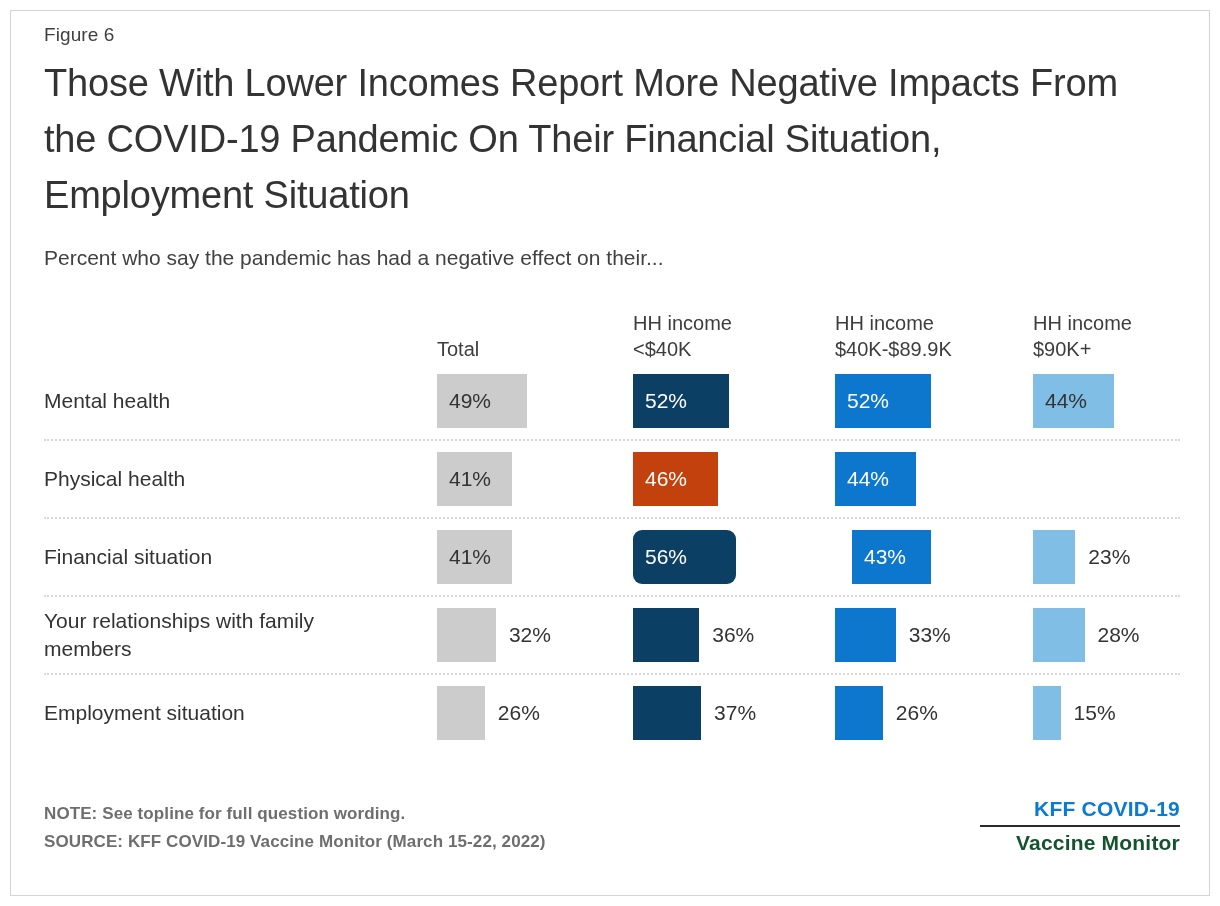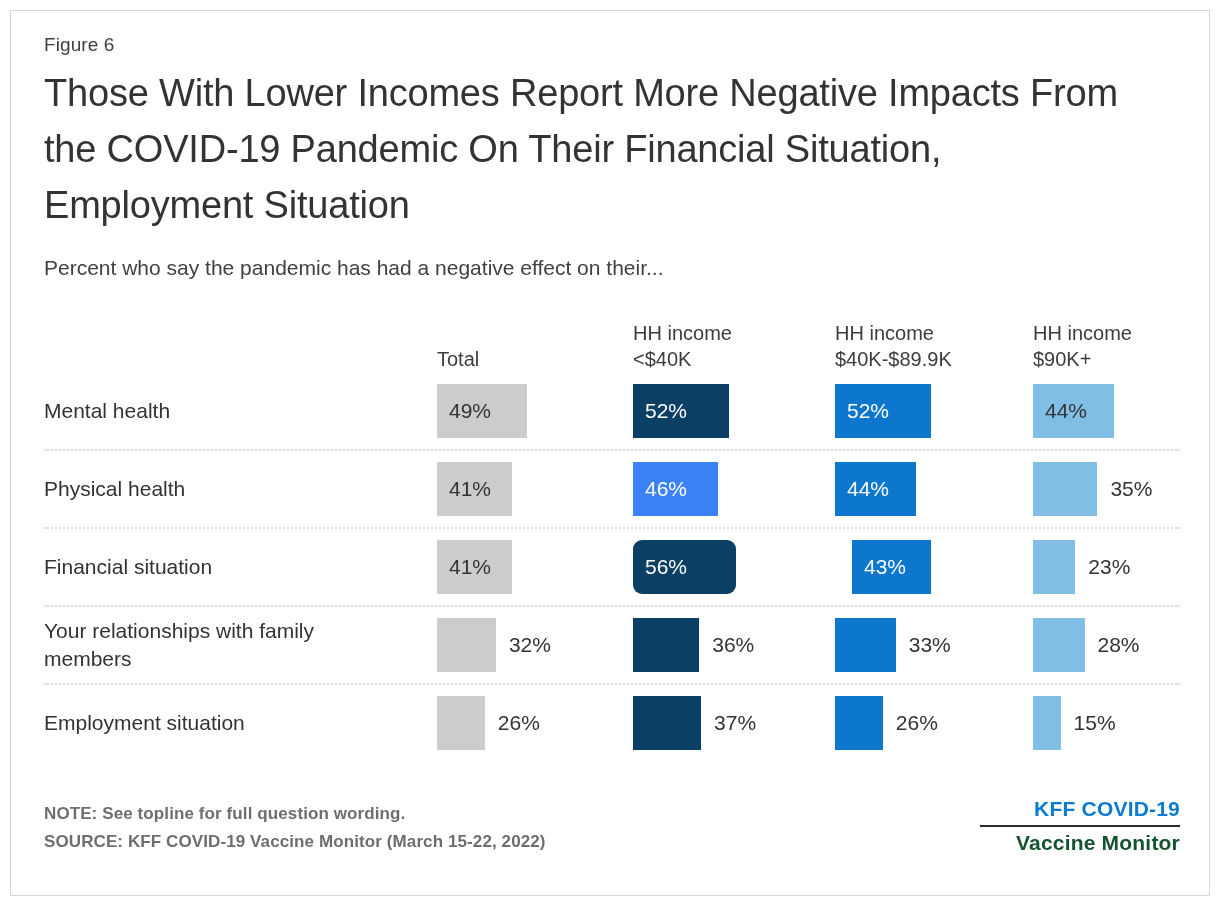--- a/index.html
+++ b/index.html
@@ -25,21 +25,21 @@
     top: 10px;
     width: 1200px;
     height: 886px;
     box-sizing: border-box;
     border: 1px solid #d4d4d4;
     pointer-events: none;
   }
   .inner {
     position: absolute;
     left: 44px;
-    top: 34px;
+    top: 24px;
     width: 1136px;
   }
 
   
   #figure-number {
     font-size: 19px;
     color: #414141;
     letter-spacing: 0.1px;
     line-height: 1.2;
   }
@@ -215,32 +215,28 @@
             </div>
           </div>
           <div class="data-row">
             <div class="row-label">Physical health</div>
             <div class="cell" style="left: 393px;">
               <div class="bar" style="width: 75.44px; background: rgb(204, 204, 204);">
                 <span class="val-in" style="color: rgb(51, 51, 51);">41%</span>
               </div>
             </div>
             <div class="cell" style="left: 589px;">
-              <div class="bar" style="width: 84.64px; background: #3b82f6;">
+              <div class="bar" style="width: 84.64px; background: #c2410c;">
                 <span class="val-in" style="color: rgb(255, 255, 255);">46%</span>
               </div>
             </div>
             <div class="cell" style="left: 791px;">
               <div class="bar" style="width: 80.96px; background: rgb(12, 119, 205);">
                 <span class="val-in" style="color: rgb(255, 255, 255);">44%</span>
               </div>
-            </div>
-            <div class="cell" style="left: 989px;">
-              <div class="bar" style="width: 64.4px; background: rgb(129, 190, 230);"></div>
-              <span class="val-out">35%</span>
             </div>
           </div>
           <div class="data-row">
             <div class="row-label">Financial situation</div>
             <div class="cell" style="left: 393px;">
               <div class="bar" style="width: 75.44px; background: rgb(204, 204, 204);">
                 <span class="val-in" style="color: rgb(51, 51, 51);">41%</span>
               </div>
             </div>
             <div class="cell" style="left: 589px;">

